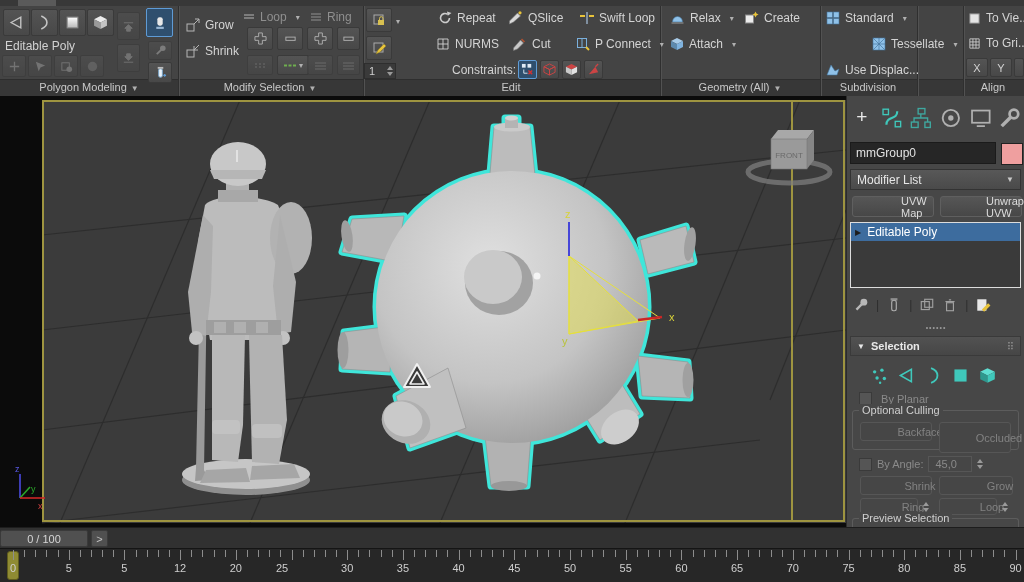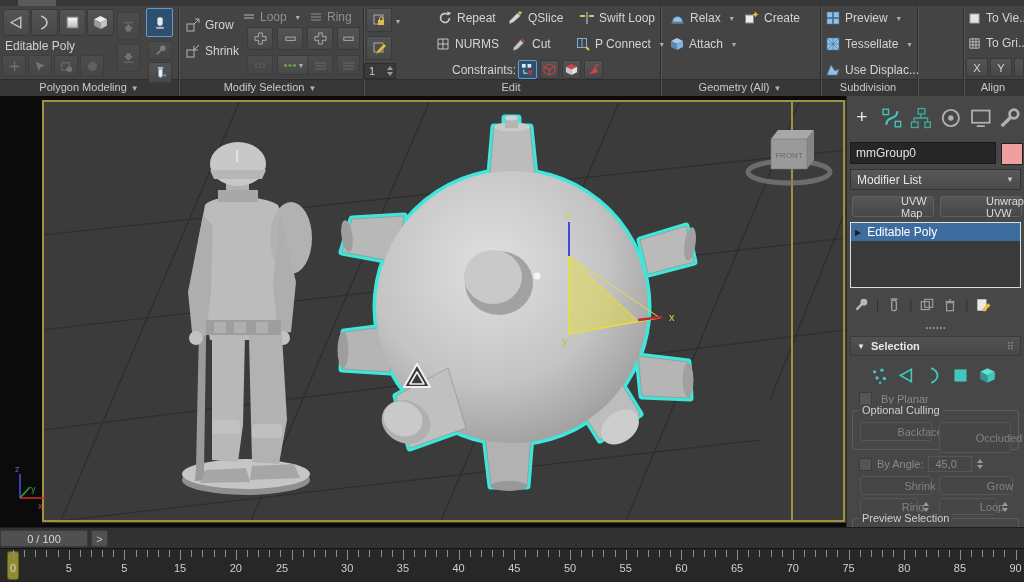--- a/index.html
+++ b/index.html
@@ -362,24 +362,24 @@
     </div>
     <div class="caption" style="left:740px"><span>Geometry (All)</span><span class="caret">▼</span></div>
 
     <div class="lbl-with-icon" style="left:826px;top:11px">
       <svg class="icon" width="14" height="14" viewBox="0 0 14 14">
           <rect x="1" y="1" width="5.5" height="5.5" fill="#8fc1e8" stroke="#45759e" stroke-width=".6"></rect>
           <rect x="7.5" y="1" width="5.5" height="5.5" fill="#8fc1e8" stroke="#45759e" stroke-width=".6"></rect>
           <rect x="1" y="7.5" width="5.5" height="5.5" fill="#8fc1e8" stroke="#45759e" stroke-width=".6"></rect>
           <rect x="7.5" y="7.5" width="5.5" height="5.5" fill="#8fc1e8" stroke="#45759e" stroke-width=".6"></rect>
         </svg>
-      <span>Preview</span>
+      <span>Standard</span>
         <span class="caret">▾</span>
     </div>
-    <div class="lbl-with-icon" style="left:826px;top:37px">
+    <div class="lbl-with-icon" style="left:872px;top:37px">
       <svg class="icon" width="14" height="14" viewBox="0 0 14 14">
           <rect x="1" y="1" width="12" height="12" fill="#8fc1e8" stroke="#45759e" stroke-width=".6"></rect>
           <path d="M1,1 L13,13 M13,1 L1,13 M7,1 v12 M1,7 h12" stroke="#45759e" stroke-width=".7"></path>
         </svg>
       <span>Tessellate</span>
         <span class="caret">▾</span>
     </div>
     <div class="lbl-with-icon" style="left:826px;top:63px">
       <svg class="icon" width="14" height="12" viewBox="0 0 14 12">
           <polygon points="5,1 9,7 13,5 11,11 1,11 3,6" fill="#8fc1e8" stroke="#45759e" stroke-width=".6"></polygon>
@@ -706,21 +706,21 @@
       <div class="tick" style="left: 90.98px; height: 7px;"></div>
       <div class="tick" style="left: 102.12px; height: 7px;"></div>
       <div class="tick" style="left: 113.26px; height: 7px;"></div>
       <div class="tick" style="left: 124.4px; height: 10px;"></div>
       <div class="ticklab" style="left: 124.4px;">5</div>
       <div class="tick" style="left: 135.54px; height: 7px;"></div>
       <div class="tick" style="left: 146.68px; height: 7px;"></div>
       <div class="tick" style="left: 157.82px; height: 7px;"></div>
       <div class="tick" style="left: 168.96px; height: 7px;"></div>
       <div class="tick" style="left: 180.1px; height: 10px;"></div>
-      <div class="ticklab" style="left: 180.1px;">15</div>
+      <div class="ticklab" style="left: 180.1px;">12</div>
       <div class="tick" style="left: 191.24px; height: 7px;"></div>
       <div class="tick" style="left: 202.38px; height: 7px;"></div>
       <div class="tick" style="left: 213.52px; height: 7px;"></div>
       <div class="tick" style="left: 224.66px; height: 7px;"></div>
       <div class="tick" style="left: 235.8px; height: 10px;"></div>
       <div class="ticklab" style="left: 235.8px;">20</div>
       <div class="tick" style="left: 246.94px; height: 7px;"></div>
       <div class="tick" style="left: 258.08px; height: 7px;"></div>
       <div class="tick" style="left: 269.22px; height: 7px;"></div>
       <div class="tick" style="left: 280.36px; height: 7px;"></div>

